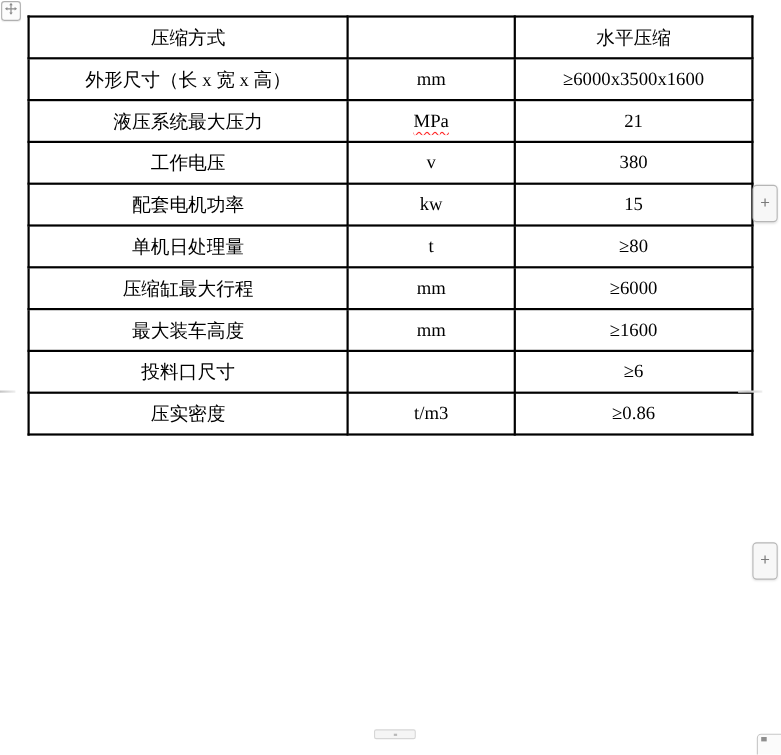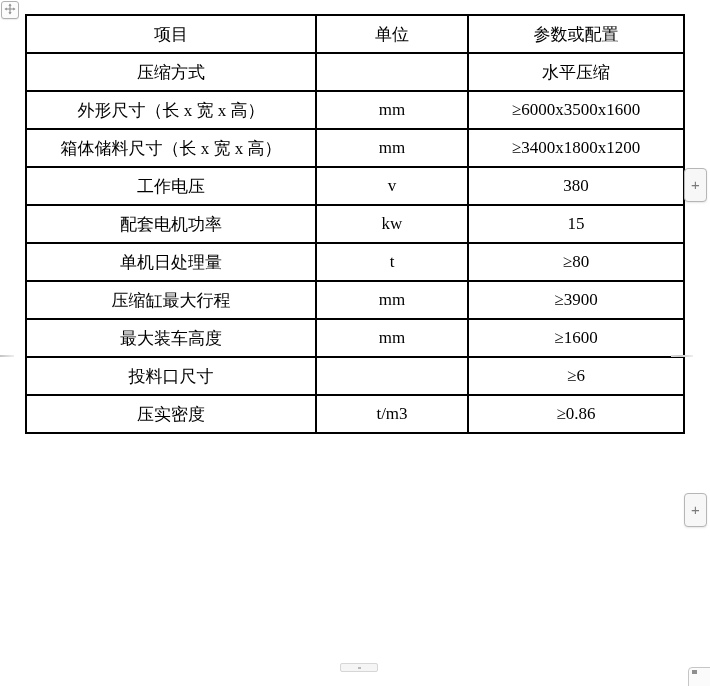--- a/index.html
+++ b/index.html
@@ -81,58 +81,53 @@
 </div>
 
 <table class="spec">
   <colgroup>
     <col style="width:290px">
       <col style="width:152px">
       <col style="width:216px">
   </colgroup>
   <tbody>
     <tr>
-      <th>项目</th>
-      <th>单位</th>
-      <th>参数或配置</th>
-    </tr>
-    <tr>
       <td>压缩方式</td>
       <td></td>
       <td>水平压缩</td>
     </tr>
     <tr>
       <td>外形尺寸（长 x 宽 x 高）</td>
       <td>mm</td>
       <td>≥6000x3500x1600</td>
     </tr>
     <tr>
-      <td>箱体储料尺寸（长 x 宽 x 高）</td>
-      <td>mm</td>
-      <td>≥3400x1800x1200</td>
+      <td>液压系统最大压力</td>
+      <td><span class="misspelled">MPa</span></td>
+      <td>21</td>
     </tr>
     <tr>
       <td>工作电压</td>
       <td>v</td>
       <td>380</td>
     </tr>
     <tr>
       <td>配套电机功率</td>
       <td>kw</td>
       <td>15</td>
     </tr>
     <tr>
       <td>单机日处理量</td>
       <td>t</td>
       <td>≥80</td>
     </tr>
     <tr>
       <td>压缩缸最大行程</td>
       <td>mm</td>
-      <td>≥3900</td>
+      <td>≥6000</td>
     </tr>
     <tr>
       <td>最大装车高度</td>
       <td>mm</td>
       <td>≥1600</td>
     </tr>
     <tr>
       <td>投料口尺寸</td>
       <td></td>
       <td>≥6</td>

